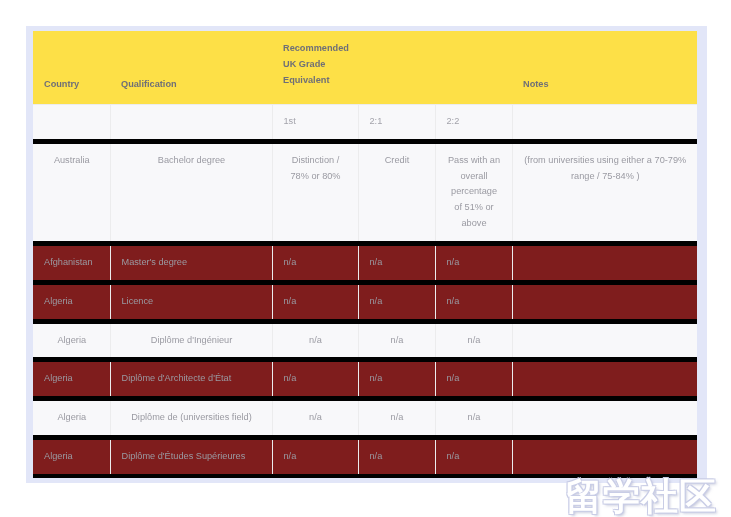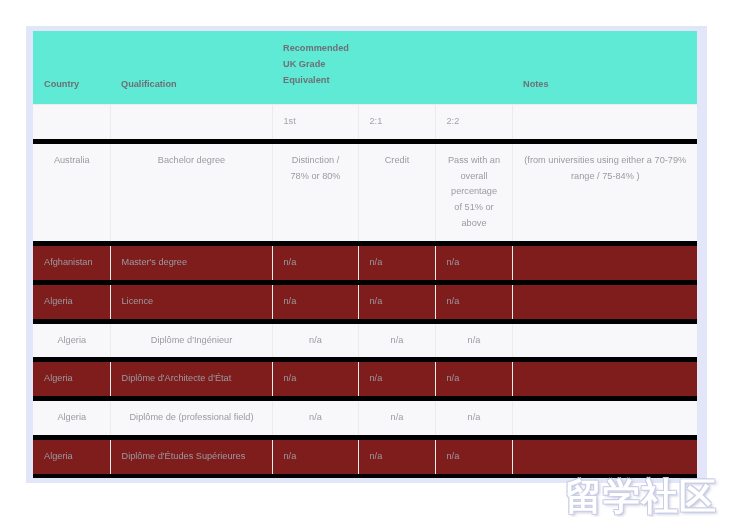--- a/index.html
+++ b/index.html
@@ -63,21 +63,21 @@
   }
   table.grade-table th:last-child,
   table.grade-table td:last-child { border-right: none; }
 
   
   thead tr.head-main th {
     color: #6f6f77;
     font-weight: bold;
     font-size: 9.2px;
     vertical-align: bottom;
-    background: #5eead4;
+    background: #fde047;
     border-bottom: 1px solid #ececed;
     border-right: none;
     padding-bottom: 11px;
     height: 52px;
   }
   thead tr.head-main th.span-group { vertical-align: top; padding-top: 10px; }
   thead tr.head-main th .grp-line { display: block; }
 
   
   thead tr.head-sub th {
@@ -203,21 +203,21 @@
         <tr>
           <td>Algeria</td>
           <td>Diplôme d'Architecte d'État</td>
           <td>n/a</td>
           <td>n/a</td>
           <td>n/a</td>
           <td></td>
         </tr>
         <tr class="alt">
           <td>Algeria</td>
-          <td>Diplôme de (professional field)</td>
+          <td>Diplôme de (universities field)</td>
           <td>n/a</td>
           <td>n/a</td>
           <td>n/a</td>
           <td></td>
         </tr>
         <tr>
           <td>Algeria</td>
           <td>Diplôme d'Études Supérieures</td>
           <td>n/a</td>
           <td>n/a</td>

